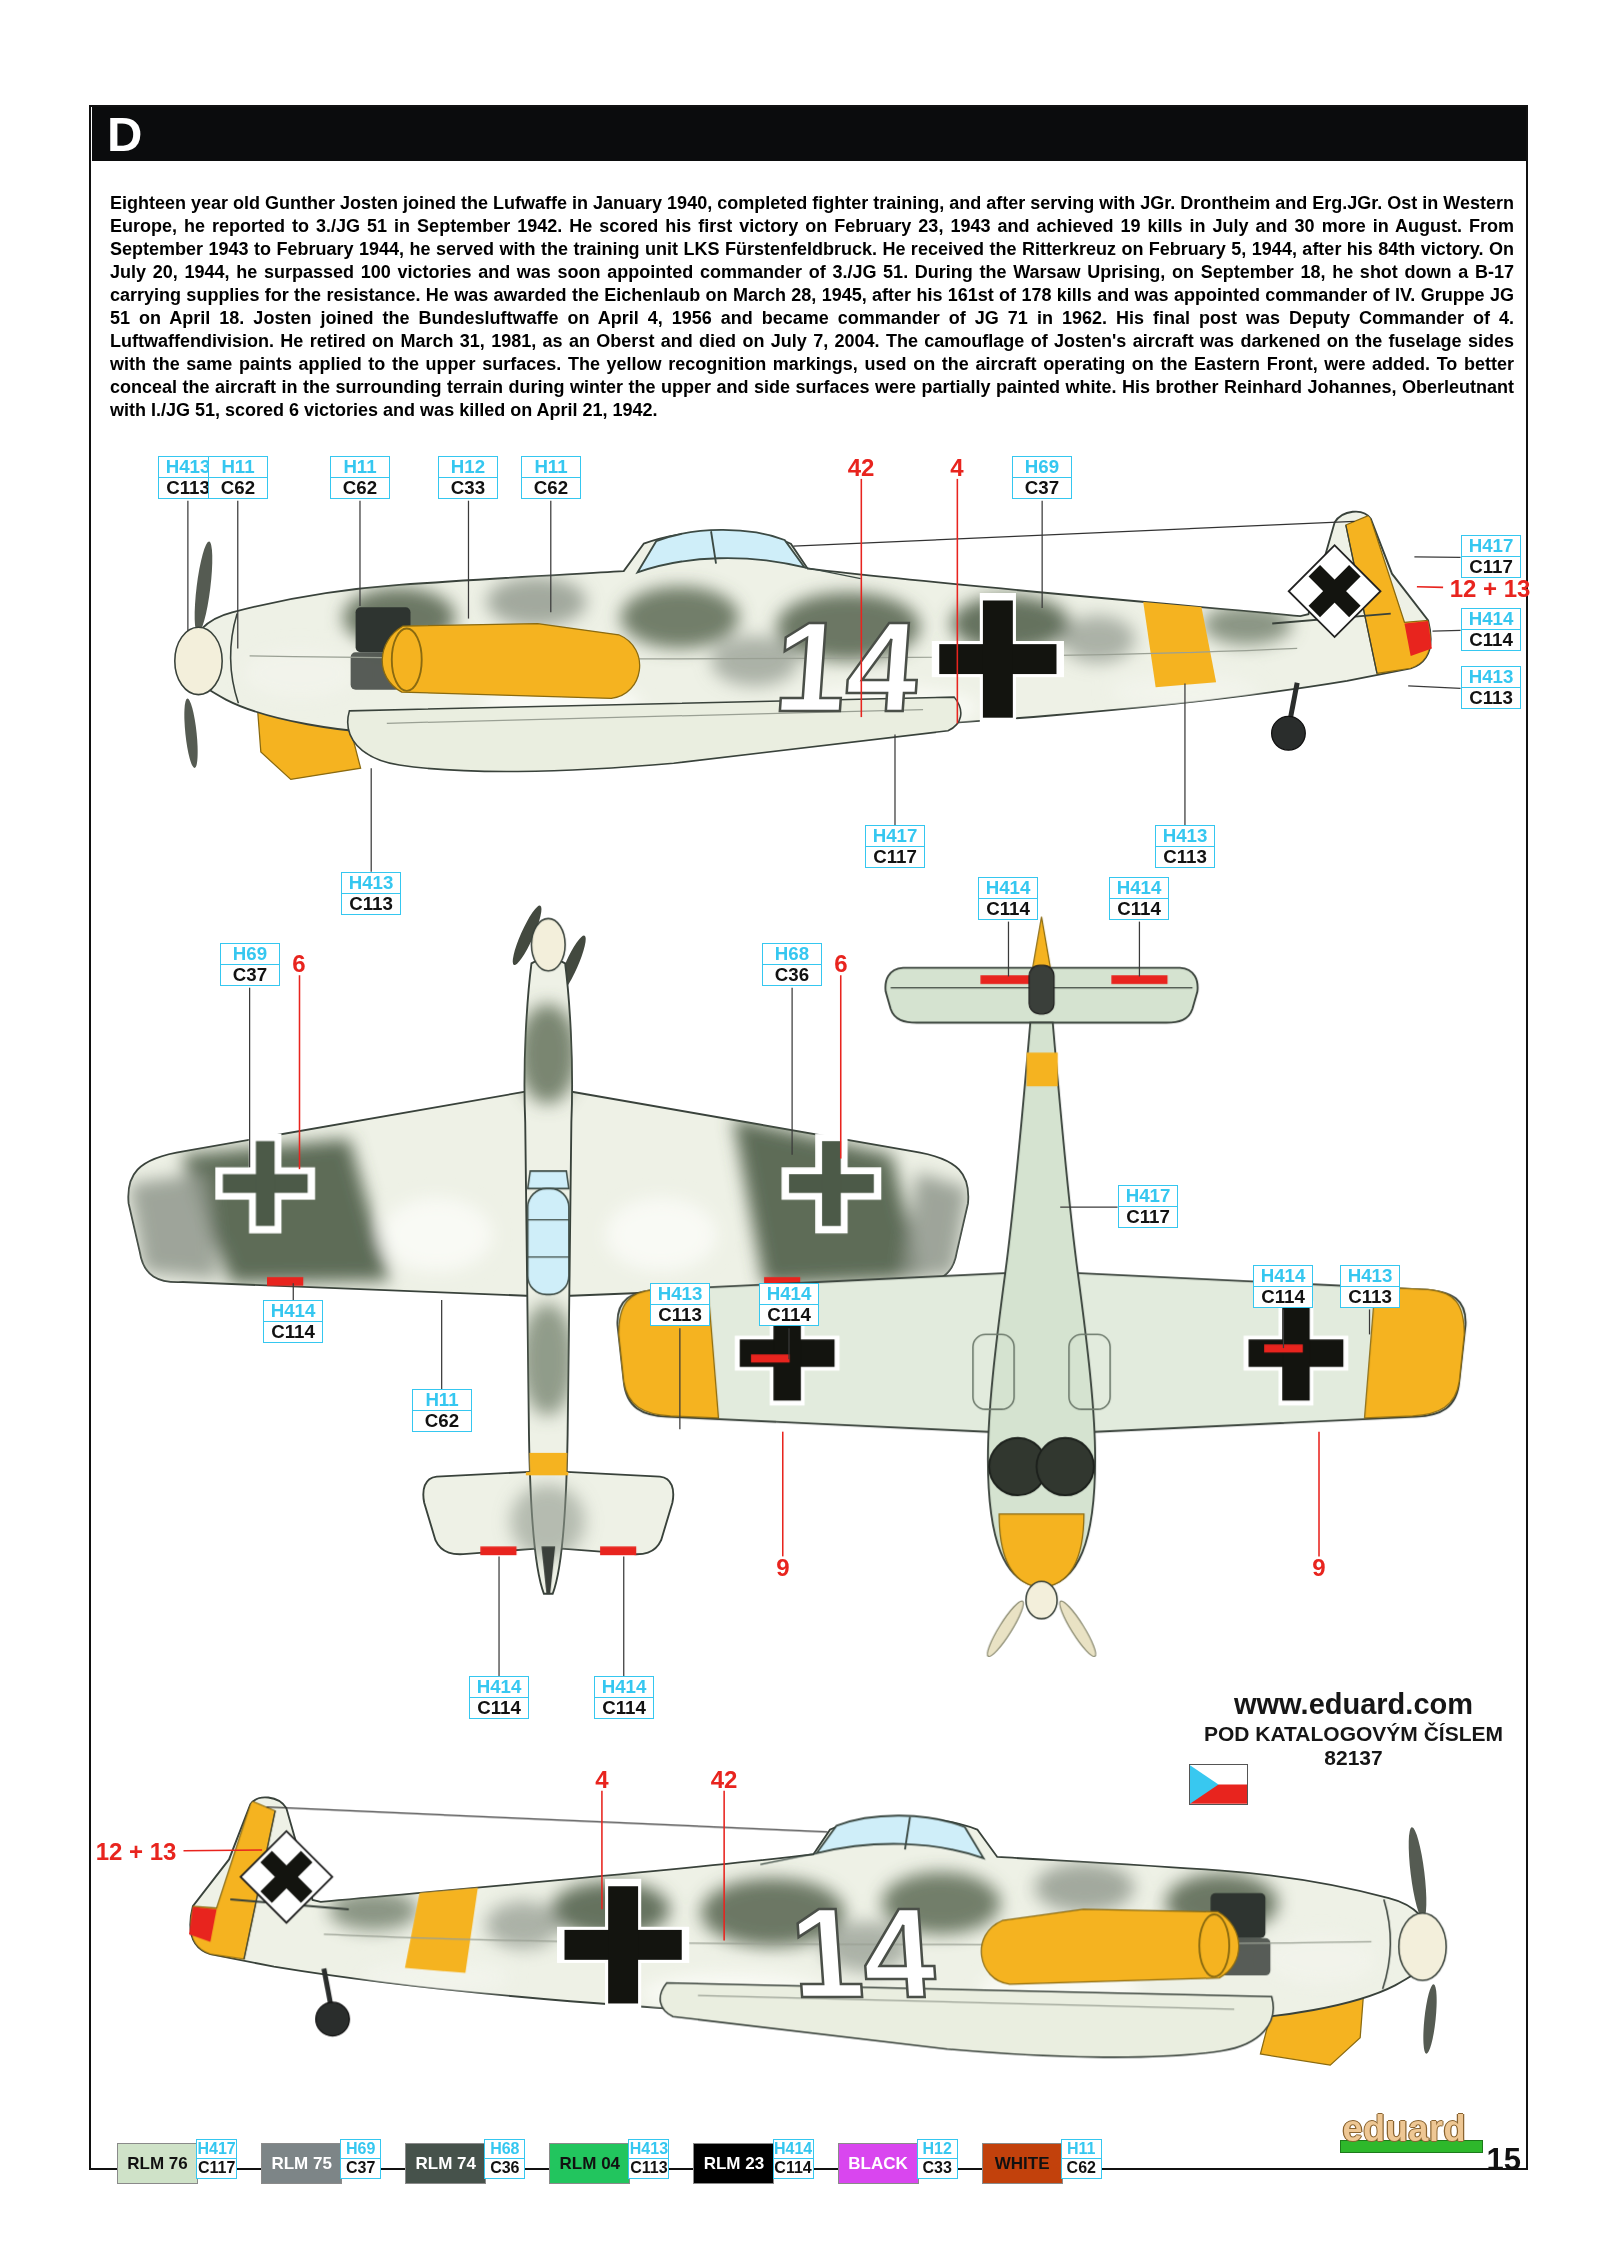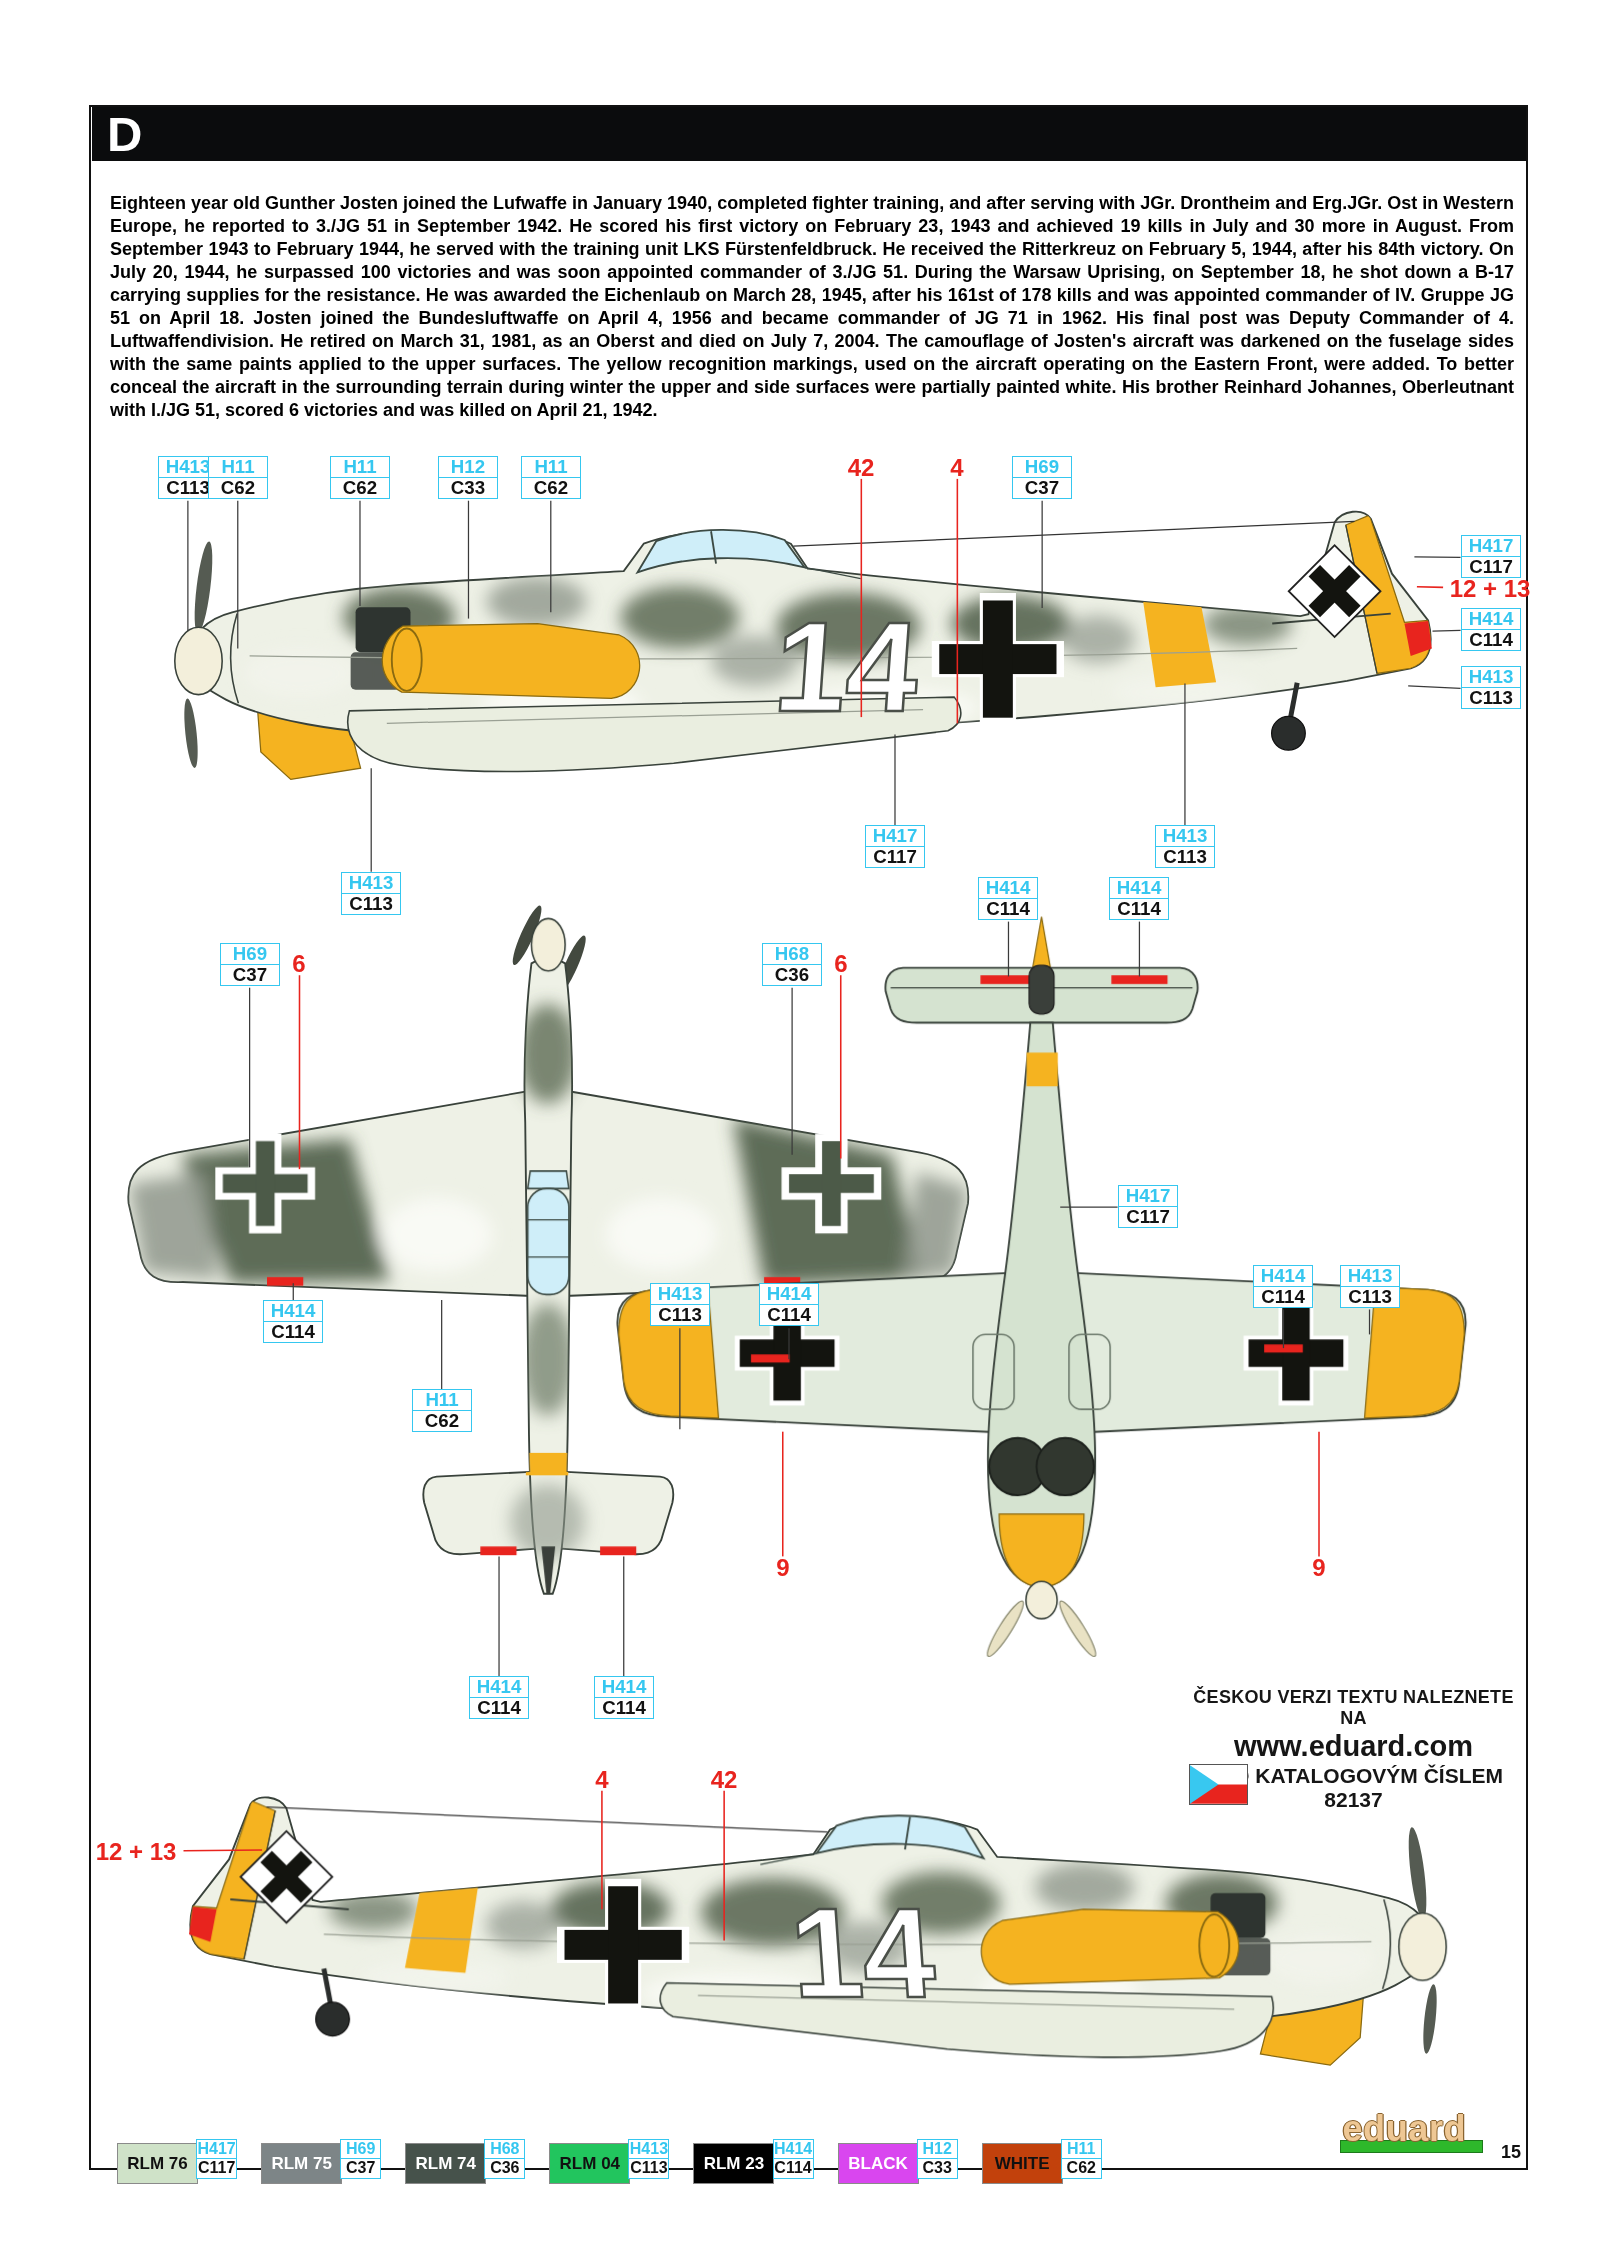--- a/index.html
+++ b/index.html
@@ -29,21 +29,21 @@
   .legend-item{display:flex;margin-right:24px;}
   .legend-swatch{width:81px;height:41px;border:0.6px solid #8a8a8a;box-sizing:border-box;display:flex;align-items:center;justify-content:center;font-size:17px;font-weight:bold;}
   .legend-labels{margin-left:-1.9px;margin-top:-4.4px;}
   .legend-labels .cell{box-sizing:border-box;width:41px;height:20.6px;border:1.2px solid #35c7f0;background:#fff;font-size:16px;font-weight:bold;text-align:center;line-height:18px;}
   .legend-labels .cell.h{color:#35c7f0;}
   .legend-labels .cell.c{color:#111;margin-top:-1.2px;}
   
   #eduard-logo{position:absolute;left:1340px;top:2115px;width:143px;height:39px;z-index:30;}
   #eduard-logo .green{position:absolute;left:0;bottom:1.2px;width:141px;height:10.6px;background:#2eb82b;border:0.6px solid #1c7a1a;}
   #eduard-logo .word{position:absolute;left:2.5px;bottom:3.7px;font-size:36px;font-weight:bold;letter-spacing:0.6px;color:#eec794;text-shadow:-1.2px 0 #8a6430,1.2px 0 #8a6430,0 -1.2px #8a6430,0 1.2px #8a6430;}
-  #page-number{position:absolute;left:1484px;top:2142px;width:37px;text-align:right;font-size:18px;font-weight:bold;color:#111;z-index:30;}
+  #page-number{position:absolute;left:1484px;top:2142px;width:37px;text-align:right;font-size:31px;font-weight:bold;color:#111;z-index:30;}
   svg{position:absolute;left:0;top:0;}
   .np{pointer-events:none;}
 </style>
 </head>
 <body>
 
 <div id="page">
 
   <svg id="art" width="1621" height="2261" viewBox="0 0 2599 3626" class="np">
     <defs>
@@ -295,21 +295,20 @@
   </svg>
 
   <div id="frame"></div>
   <div id="titlebar">
     <div id="variant-letter">D</div>
   </div>
 
   <div id="description">Eighteen year old Gunther Josten joined the Lufwaffe in January 1940, completed fighter training, and after serving with JGr. Drontheim and Erg.JGr. Ost in Western Europe, he reported to 3./JG 51 in September 1942. He scored his first victory on February 23, 1943 and achieved 19 kills in July and 30 more in August. From September 1943 to February 1944, he served with the training unit LKS Fürstenfeldbruck. He received the Ritterkreuz on February 5, 1944, after his 84th victory. On July 20, 1944, he surpassed 100 victories and was soon appointed commander of 3./JG 51. During the Warsaw Uprising, on September 18, he shot down a B-17 carrying supplies for the resistance. He was awarded the Eichenlaub on March 28, 1945, after his 161st of 178 kills and was appointed commander of IV. Gruppe JG 51 on April 18. Josten joined the Bundesluftwaffe on April 4, 1956 and became commander of JG 71 in 1962. His final post was Deputy Commander of 4. Luftwaffendivision. He retired on March 31, 1981, as an Oberst and died on July 7, 2004. The camouflage of Josten's aircraft was darkened on the fuselage sides with the same paints applied to the upper surfaces. The yellow recognition markings, used on the aircraft operating on the Eastern Front, were added. To better conceal the aircraft in the surrounding terrain during winter the upper and side surfaces were partially painted white. His brother Reinhard Johannes, Oberleutnant with I./JG 51, scored 6 victories and was killed on April 21, 1942.</div>
 
   <div id="czech-note">
-    <div class="l1">ČESKOU VERZI TEXTU NALEZNETE NA</div>
     <div class="url">www.eduard.com</div>
     <div class="l2">POD KATALOGOVÝM ČÍSLEM 82137</div>
   </div>
   <svg id="czech-flag" width="57" height="39" viewBox="0 0 92 62">
     <rect x="0" y="0" width="92" height="31" fill="#ffffff"></rect>
     <rect x="0" y="31" width="92" height="31" fill="#e8241e"></rect>
     <polygon points="0,0 46,31 0,62" fill="#38c8f0"></polygon>
   </svg>
 
   <div id="legend-row">

